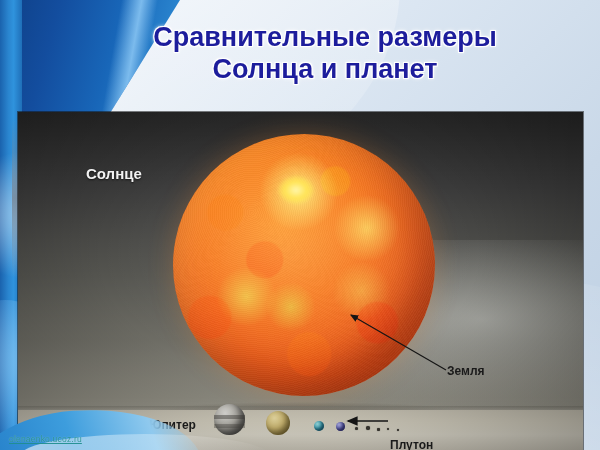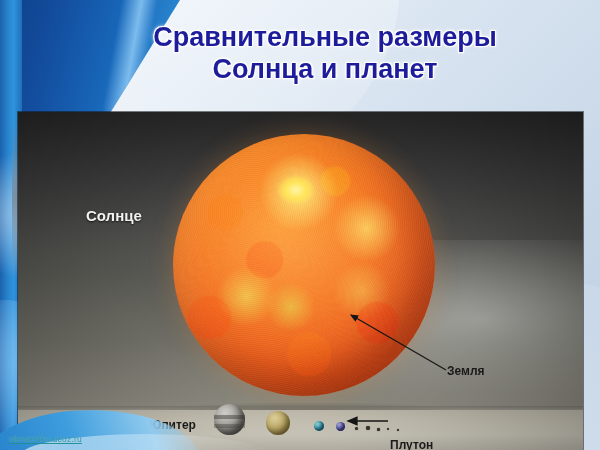--- a/index.html
+++ b/index.html
@@ -266,21 +266,20 @@
   .lbl {
     position: absolute;
     white-space: nowrap;
     font-weight: bold;
   }
   .lbl-sun {
     left: 86px; top: 165px;
     font-size: 15px;
     color: #f2f2f2;
     text-shadow: 0 1px 2px rgba(0,0,0,0.7);
-    margin-top: 42px;
   }
   .lbl-jupiter {
     left: 149px; top: 418px;
     font-size: 12px;
     color: #1a1a1a;
   }
   .lbl-earth {
     left: 447px; top: 364px;
     font-size: 12px;
     color: #1a1a1a;

